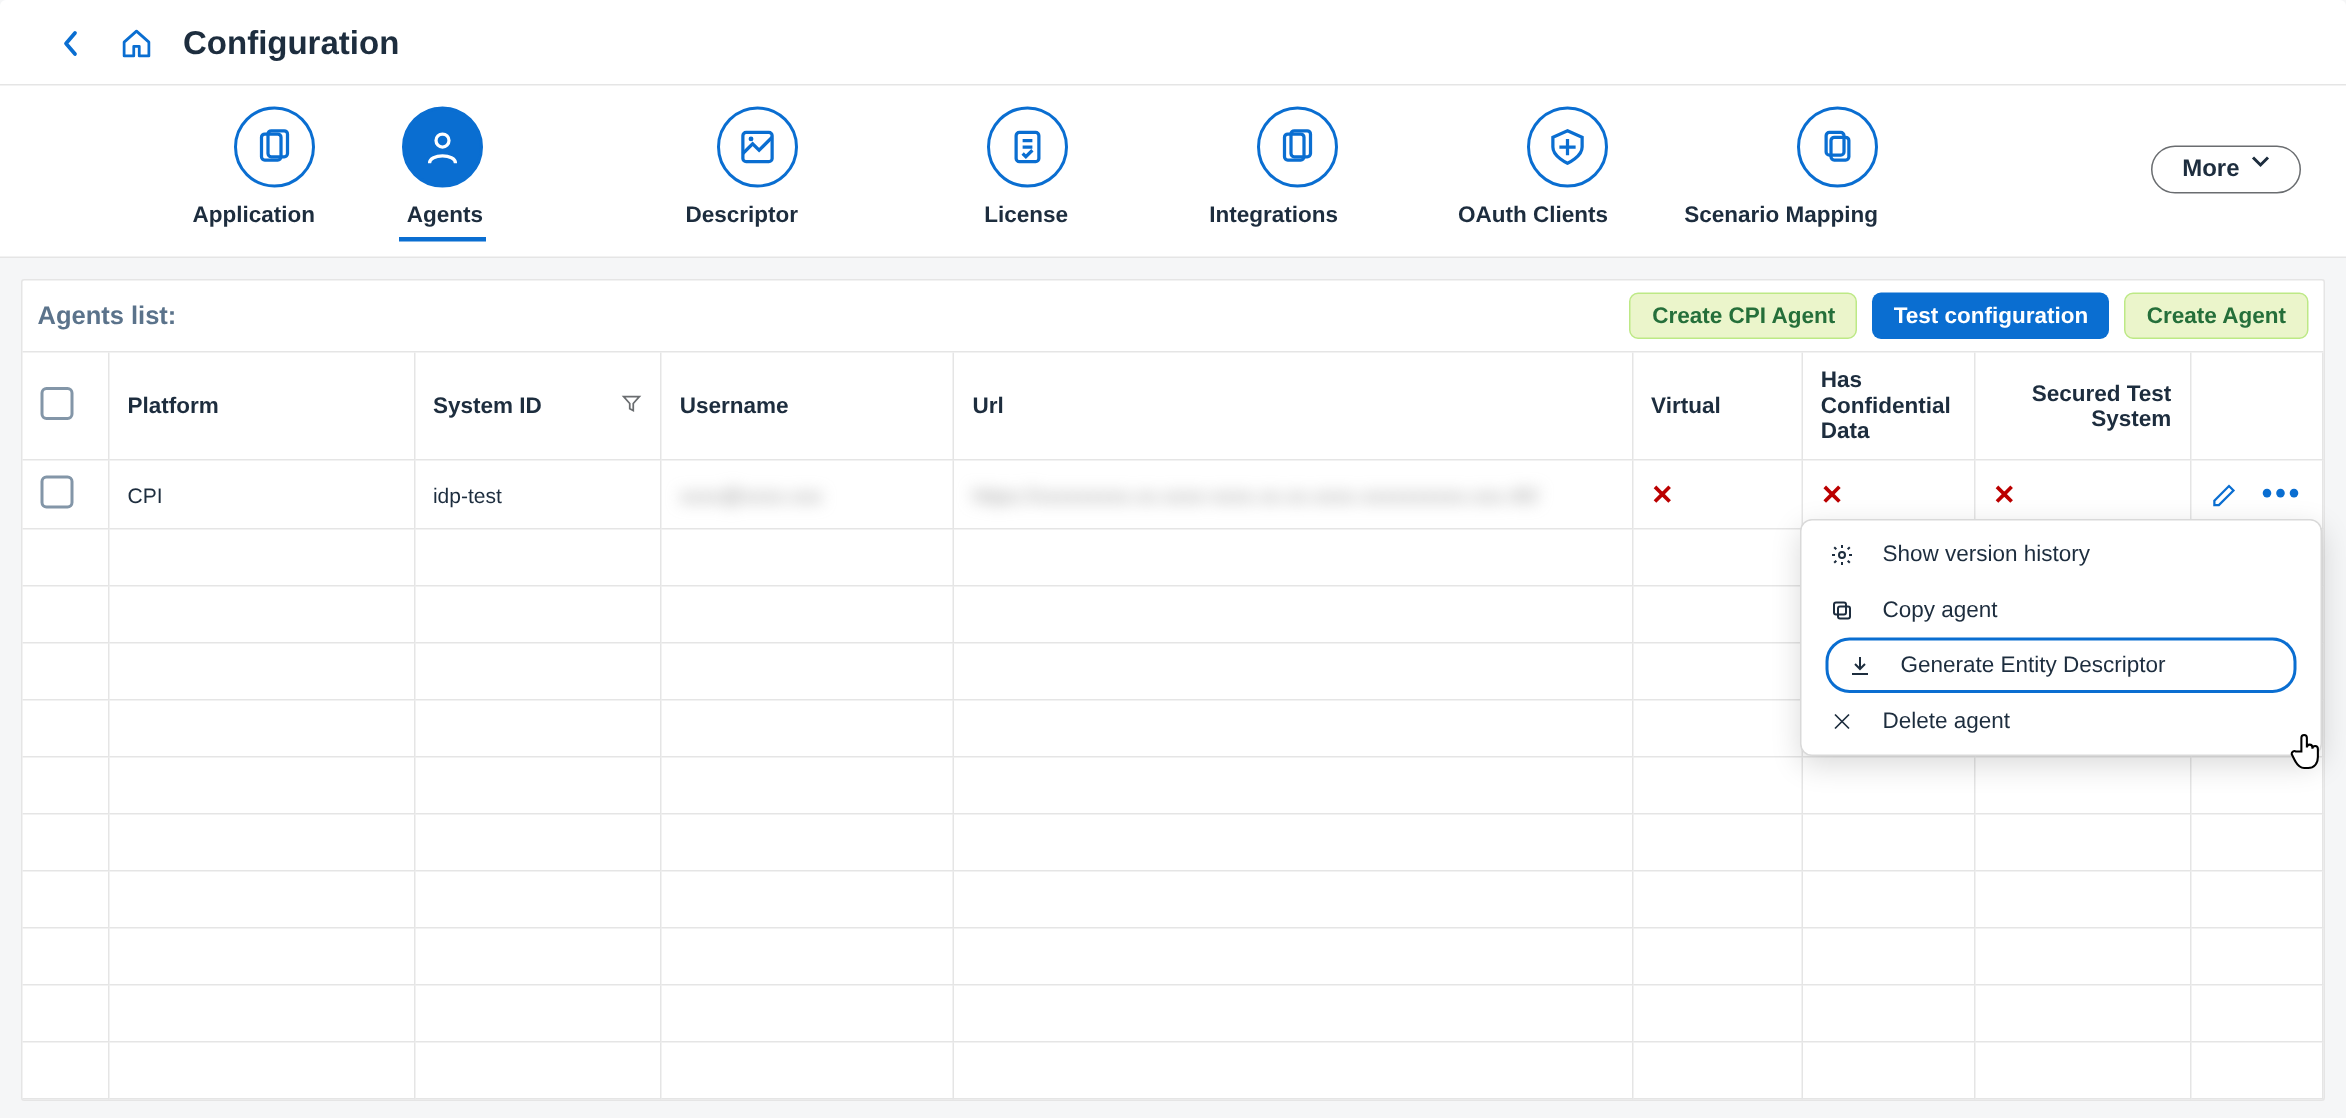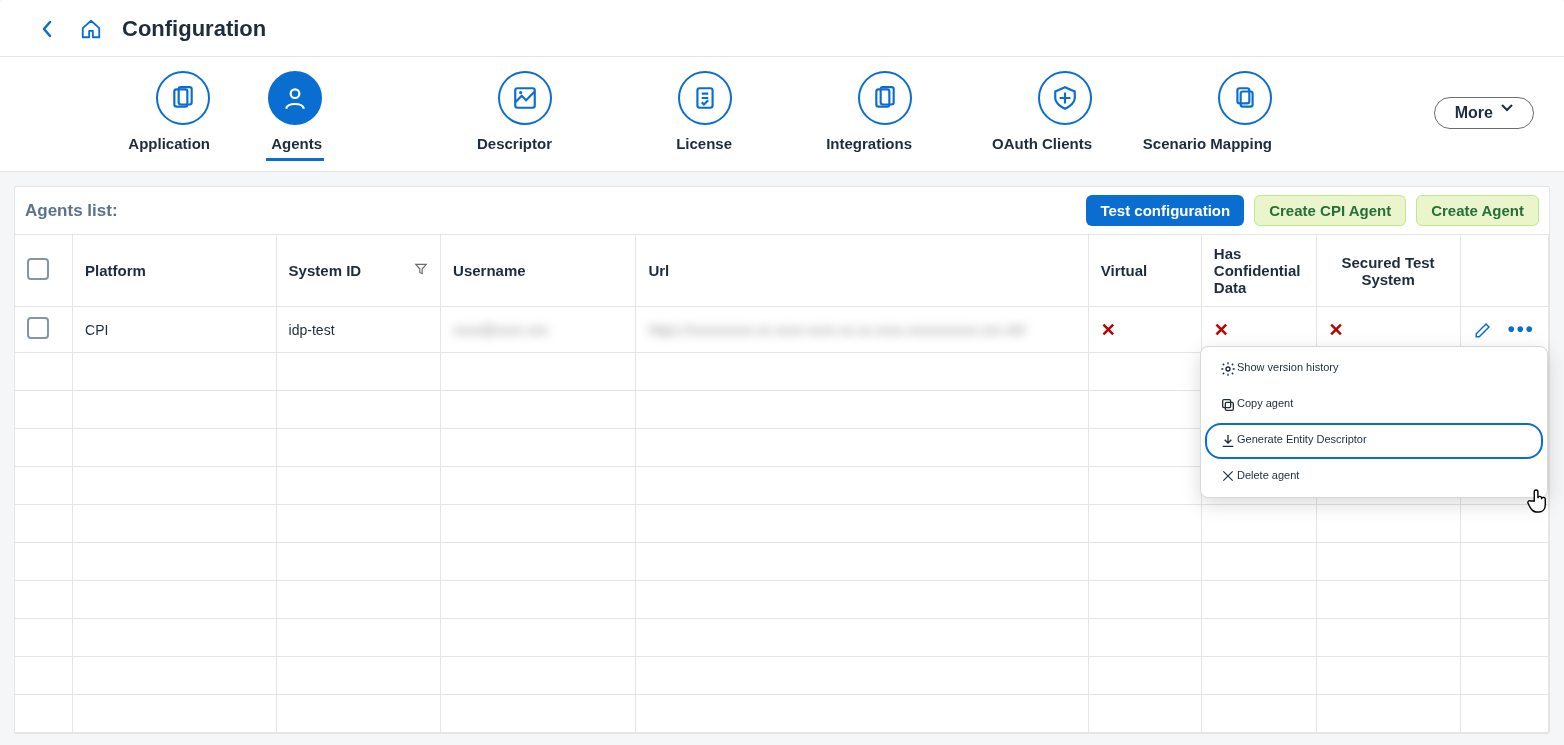--- a/index.html
+++ b/index.html
@@ -51,21 +51,21 @@
     gap: 0;
   }
   .nav-item {
     display: flex;
     flex-direction: column;
     align-items: flex-end;
     cursor: pointer;
     width: 180px;
     padding-bottom: 6px;
   }
-  .nav-item.active { border-bottom: 3px solid #0a6ed1; width:auto; padding-left:2px; padding-right:2px; margin-left: 56px; margin-right: 48px;}
+  .nav-item.active { border-bottom: 3px solid #0a6ed1; width:auto; padding-left:2px; padding-right:2px; margin-left: 56px; margin-right: 28px;}
   .nav-circle {
     width: 54px; height: 54px;
     border: 2px solid #0a6ed1;
     border-radius: 50%;
     display:flex;align-items:center;justify-content:center;
     background:#fff;
     color:#0a6ed1;
     margin-bottom: 10px;
   }
   .nav-item.active .nav-circle {
@@ -167,31 +167,31 @@
     top: 346px;
     left: 1200px;
     width: 348px;
     background:#fff;
     border:1px solid #d9d9d9;
     border-radius:8px;
     box-shadow: 0 6px 20px rgba(0,0,0,0.15);
     padding:4px 0;
   }
   .menu-item {
-    display:flex;align-items:flex-start;
+    display:flex;align-items:center;gap:18px;
     padding: 10px 18px;
-    font-size:11px;
+    font-size:15px;
     color:#1d2d3e;
     cursor:pointer;
   }
   .menu-item.selected {
     outline:2px solid #0a6ed1;
     outline-offset:-2px;
     border-radius:16px;
-    margin:0 4px;
+    margin:0 16px;
     padding:10px 14px;
   }
   .menu-icon { width:18px; color:#1d2d3e; display:flex;align-items:center;justify-content:center;}
   .cursor-hand {
     position:absolute;
     top: 488px; left: 1526px;
     font-size:22px;
     pointer-events:none;
   }
   svg { display:block; }
@@ -287,43 +287,43 @@
           <path d="M1 1 L6 6 L11 1" stroke="#1d2d3e" stroke-width="2" fill="none"></path>
         </svg>
     </div>
   </div>
 
   <div class="content">
     <div class="panel">
       <div class="list-header">
         <div class="list-title">Agents list:</div>
         <div class="list-actions">
+          <button class="btn btn-green">Create CPI Agent</button>
           <button class="btn btn-primary">Test configuration</button>
-          <button class="btn btn-green">Create CPI Agent</button>
           <button class="btn btn-green">Create Agent</button>
         </div>
       </div>
       <table class="agents">
         <thead>
           <tr>
             <th class="col-check"><span class="checkbox"></span></th>
             <th class="col-plat">Platform</th>
             <th class="col-sys">
               <span>System ID</span>
               <span class="filter-icon">
                 <svg width="14" height="14" viewBox="0 0 24 24">
                     <path d="M3 4 H21 L14 12 V20 L10 18 V12 Z" fill="none" stroke="#6a6d70" stroke-width="2"></path>
                   </svg>
               </span>
             </th>
             <th class="col-user">Username</th>
             <th class="col-url">Url</th>
             <th class="col-small">Virtual</th>
             <th class="col-small" style="text-align:left">Has Confidential Data</th>
-            <th class="col-small" style="text-align:center;width:140px">Secured Test System</th>
+            <th class="col-small" style="text-align:right;width:140px">Secured Test System</th>
             <th class="col-actions"></th>
           </tr>
         </thead>
         <tbody>
           <tr>
             <td class="col-check"><span class="checkbox"></span></td>
             <td>CPI</td>
             <td>idp-test</td>
             <td><span class="blur">xxxx@xxxx.xxx</span></td>
             <td><span class="blur">https://xxxxxxxxx.xx.xxxx-xxxx.xx.xx.xxxx.xxxxxxxxxx.xxx.40/</span></td>

